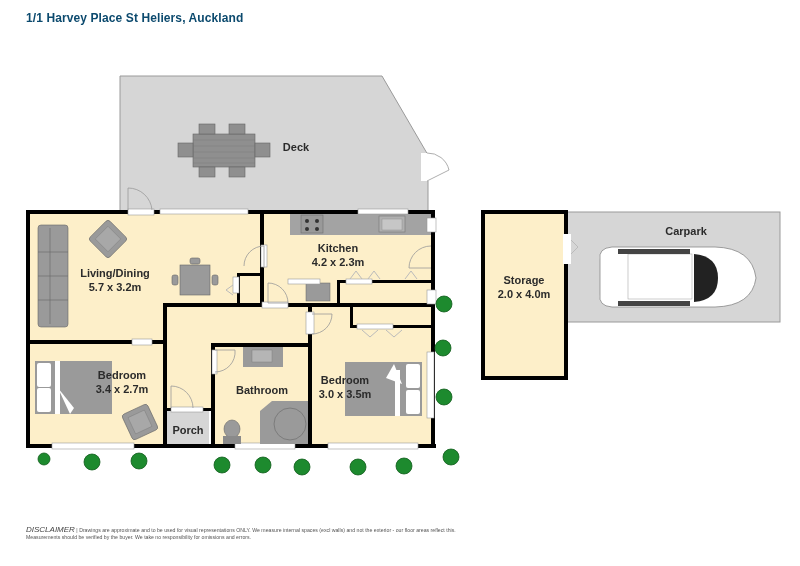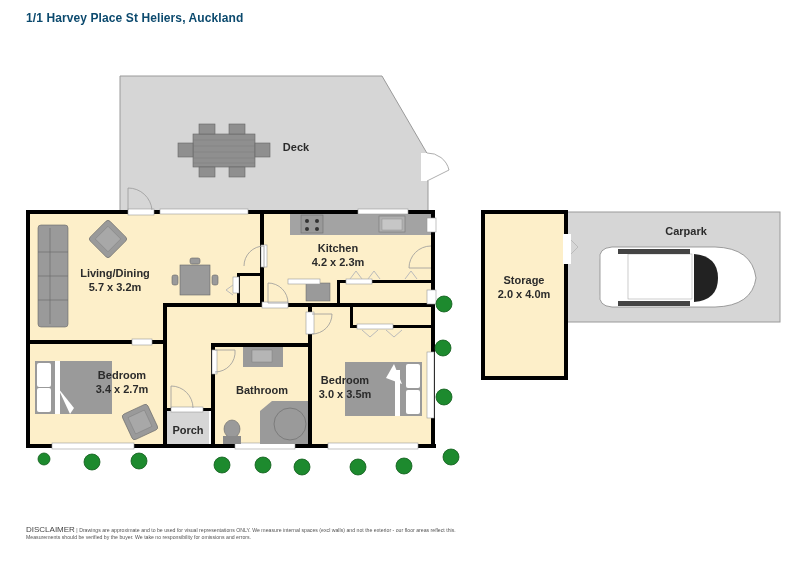--- a/index.html
+++ b/index.html
@@ -3,21 +3,21 @@
   <meta charset="utf-8">
   <style>
     html, body { margin: 0; padding: 0; background: #ffffff; }
     body { width: 800px; height: 566px; position: relative; overflow: hidden; font-family: "Liberation Sans", sans-serif; }
     .title { position: absolute; left: 26px; top: 11px; font-size: 12px; font-weight: bold; color: #0c4a6e; letter-spacing: 0.1px; }
     svg.plan { position: absolute; left: 0; top: 0; }
     .lbl { font-family: "Liberation Sans", sans-serif; fill: #2b2b2b; font-size: 11px; text-anchor: middle; }
     .footer { position: absolute; left: 26px; top: 525px; width: 460px; }
     .area { font-size: 10.5px; font-weight: bold; color: #222; }
     .disc { font-size: 5.2px; color: #555; line-height: 7px; margin-top: 1px; }
-    .disc-title { font-size: 8px; color: #444; }
+    .disc-title { font-style: italic; font-size: 8px; color: #444; }
   </style>
 </head>
 <body>
 
 <div class="title">1/1 Harvey Place St Heliers, Auckland</div>
 
 <svg class="plan" width="800" height="566" viewBox="0 0 800 566">
 
   <polygon points="120,76 382,76 428,155 428,212 120,212" fill="#d6d6d6" stroke="#9a9a9a" stroke-width="1"></polygon>
 

